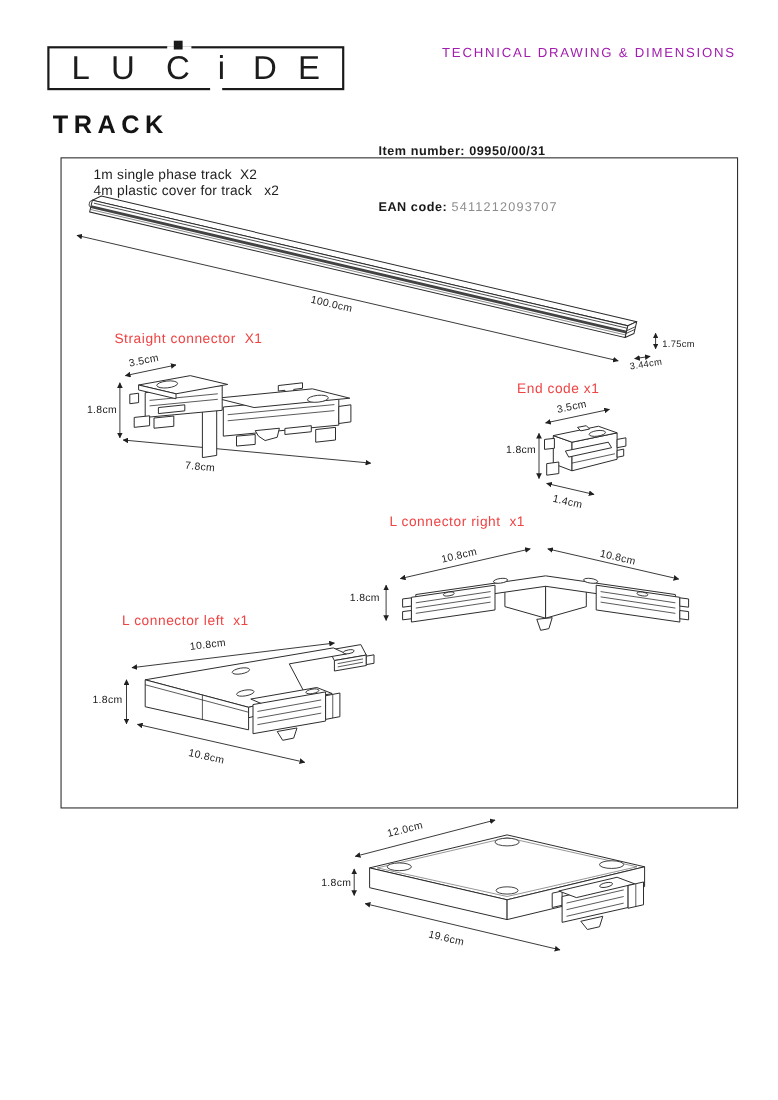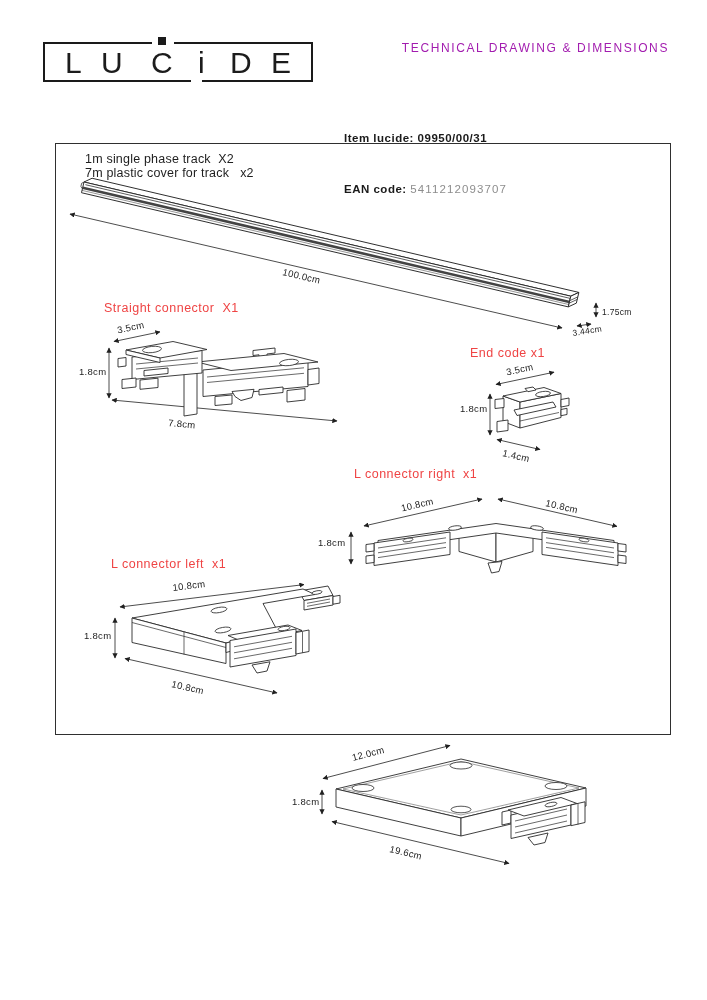--- a/index.html
+++ b/index.html
@@ -68,29 +68,30 @@
     <span class="logo-letter l0">L</span>
     <span class="logo-letter l1">U</span>
     <span class="logo-letter l2">C</span>
     <span class="logo-letter l3">i</span>
     <span class="logo-letter l4">D</span>
     <span class="logo-letter l5">E</span>
   </div>
 
   <div class="doc-type">TECHNICAL DRAWING &amp; DIMENSIONS</div>
 
+  <div class="product-title">TRACK</div>
   <div class="item-block">
-    <div><span class="b">Item lucide:</span><span> </span><span class="b">09950/00/31</span></div>
+    <div><span class="b">Item number:</span><span> </span><span class="b">09950/00/31</span></div>
     <div><span class="b">EAN code:</span><span> </span><span class="ean-val">5411212093707</span></div>
   </div>
 
   <div class="drawing-box">
 
     <div class="intro-line" style="top:8px">1m single phase track  X2</div>
-    <div class="intro-line" style="top:22px">7m plastic cover for track   x2</div>
+    <div class="intro-line" style="top:22px">4m plastic cover for track   x2</div>
 
     <div class="part-title t-straight">Straight connector  X1</div>
     <div class="part-title t-endcaps">End code x1</div>
     <div class="part-title t-lright">L connector right  x1</div>
     <div class="part-title t-lleft">L connector left  x1</div>
 
     <svg class="drawing" viewBox="0 0 613 759">
       <defs>
         <marker id="ah" viewBox="0 0 10 10" refX="9" refY="5" markerWidth="6.5" markerHeight="6.5" orient="auto-start-reverse">
           <path d="M0,0 L10,5 L0,10 Z" fill="#202020"></path>

